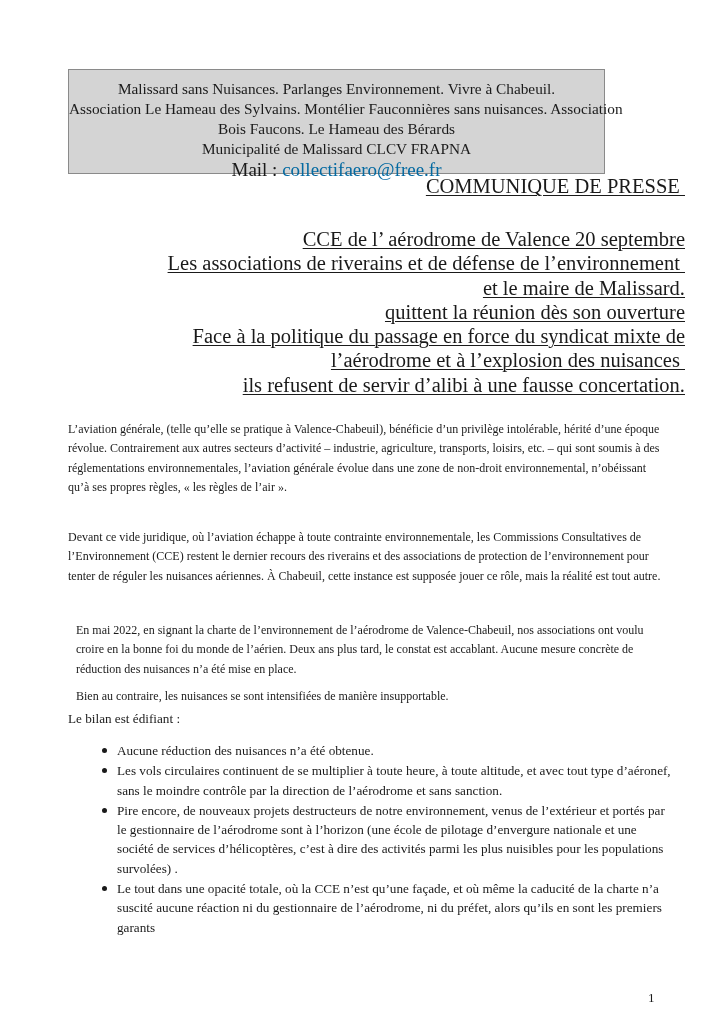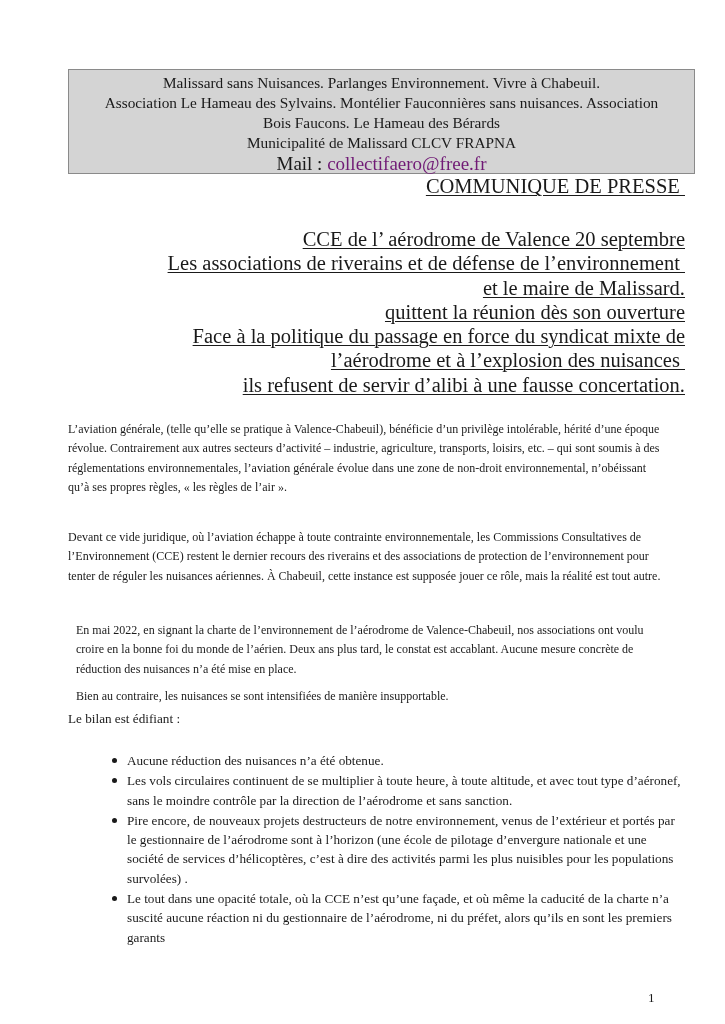--- a/index.html
+++ b/index.html
@@ -18,37 +18,37 @@
   .page {
     position: absolute;
     left: 0; top: 0;
     width: 725px;
     height: 1024px;
   }
   .header-box {
     position: absolute;
     left: 68px;
     top: 69px;
-    width: 627px;
+    width: 537px;
     height: 105px;
     background: #d4d4d4;
     border: 1px solid #8a8a8a;
     box-sizing: border-box;
     text-align: center;
     font-size: 15.3px;
     line-height: 20px;
-    padding-top: 3px;
+    padding-top: 9px;
   }
   .header-box .line { display: block; white-space: nowrap; }
   .header-box .mail-line {
     font-size: 19px;
     line-height: 22px;
   }
   .mail-link {
-    color: #701a75;
+    color: #0369a1;
     text-decoration: none;
     text-align: right;
   }
   .title-block {
     position: absolute;
     left: 40px;
     width: 645px;
     text-align: right;
     font-size: 20.5px;
     line-height: 24.3px;
@@ -80,21 +80,21 @@
     top: 709px;
     font-size: 13.2px;
     line-height: 19.3px;
   }
   .bilan-title b { font-weight: normal; }
   .bullets {
     position: absolute;
     left: 95px;
     top: 737px;
     width: 575px;
-    margin: 14px;
+    margin: 4px;
     padding: 0;
     list-style: none;
     font-size: 13.2px;
     line-height: 19.3px;
   }
   .bullets li {
     position: relative;
     padding-left: 18px;
     margin: 0 0 1px 0;
   }

